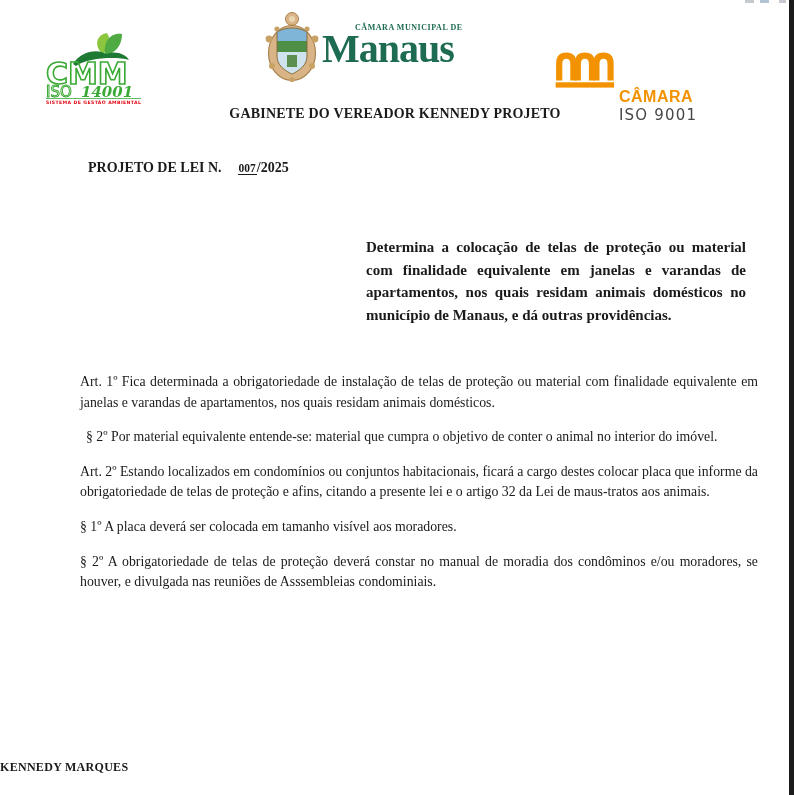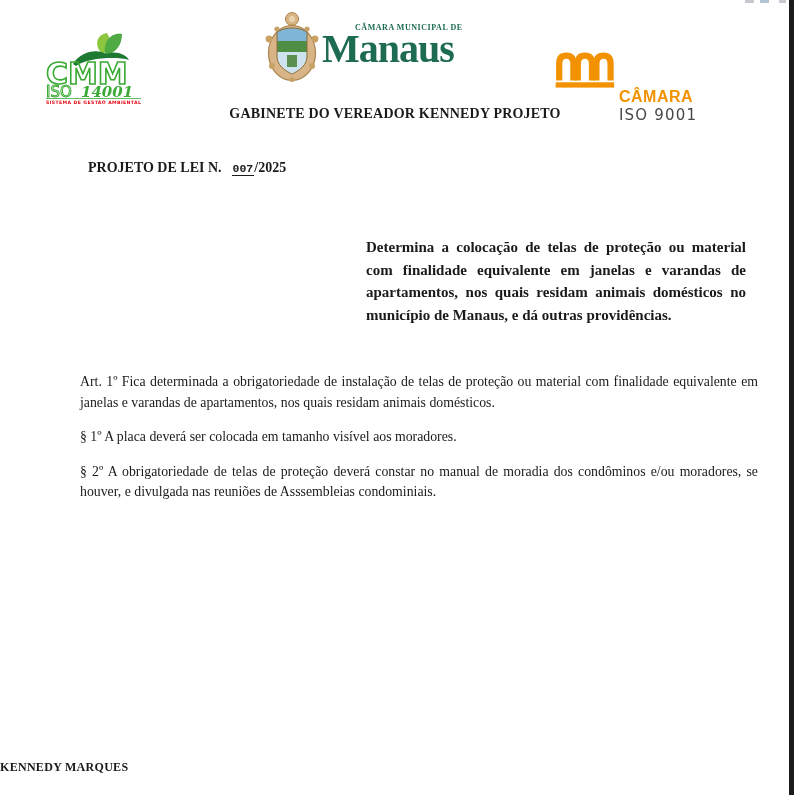--- a/index.html
+++ b/index.html
@@ -22,21 +22,21 @@
   .wordmark-small{font-size:8px;font-weight:bold;color:#1d6b52;letter-spacing:.55px;margin-left:33px;white-space:nowrap;}
   .wordmark-name{font-size:40px;font-weight:bold;color:#1d6b52;line-height:.82;letter-spacing:-1px;margin-top:1px;}
   .logo-iso9001{position:absolute;left:553px;top:49px;display:flex;align-items:flex-start;}
   .logo-iso9001 .txt{margin-left:4px;font-family:"Liberation Sans", sans-serif;margin-top:40px;}
   .camara-9001{color:#f39200;font-weight:bold;font-size:16px;letter-spacing:.5px;line-height:1.05;}
   .iso-9001{color:#474746;font-size:15px;letter-spacing:1.2px;line-height:1.1;margin-top:1px;font-family:"DejaVu Sans", sans-serif;text-align:right;}
 
   
   .office-title{position:absolute;top:106px;left:0;width:790px;text-align:center;font-weight:bold;font-size:14px;letter-spacing:.2px;}
   .law-title{position:absolute;top:160px;left:88px;font-weight:bold;font-size:14px;}
-  .law-number{font-family:Liberation Mono, monospace;font-size:11.5px;font-weight:bold;border-bottom:1px solid #1a1a1a;padding:0 1px;margin-left:10px;text-align:right;}
+  .law-number{font-family:Liberation Serif, serif;font-size:11.5px;font-weight:bold;border-bottom:1px solid #1a1a1a;padding:0 1px;margin-left:16px;text-align:right;}
   .summary{position:absolute;top:236px;left:366px;width:380px;font-weight:bold;font-size:15px;line-height:22.5px;text-align:justify;font-family:Liberation Serif, serif;}
   .articles{position:absolute;top:372px;left:80px;width:678px;font-size:13.8px;line-height:20.6px;text-align:justify;}
   .articles p{margin:0 0 14px 0;}
   .articles p.indented{padding-left:6px;}
   .signature{position:absolute;top:760px;left:0;width:790px;text-align:left;font-weight:bold;font-size:12px;letter-spacing:.3px;}
 </style>
 </head>
 <body>
 
 <div>
@@ -104,19 +104,21 @@
   <div class="office-title">GABINETE DO VEREADOR KENNEDY PROJETO</div>
 
   <div class="law-title">
     <span>PROJETO DE LEI N.</span><span class="law-number">007</span><span>/2025</span>
   </div>
 
   <div class="summary">Determina a colocação de telas de proteção ou material com finalidade equivalente em janelas e varandas de apartamentos, nos quais residam animais domésticos no município de Manaus, e dá outras providências.</div>
 
   <div class="articles">
     <p>Art. 1º Fica determinada a obrigatoriedade de instalação de telas de proteção ou material com finalidade equivalente em janelas e varandas de apartamentos, nos quais residam animais domésticos.</p>
+    <p class="indented">§ 2º Por material equivalente entende-se: material que cumpra o objetivo de conter o animal no interior do imóvel.</p>
+    <p>Art. 2º Estando localizados em condomínios ou conjuntos habitacionais, ficará a cargo destes colocar placa que informe da obrigatoriedade de telas de proteção e afins, citando a presente lei e o artigo 32 da Lei de maus-tratos aos animais.</p>
     <p>§ 1º A placa deverá ser colocada em tamanho visível aos moradores.</p>
     <p>§ 2º A obrigatoriedade de telas de proteção deverá constar no manual de moradia dos condôminos e/ou moradores, se houver, e divulgada nas reuniões de Asssembleias condominiais.</p>
   </div>
 
   <div class="signature">KENNEDY MARQUES</div>
 
 </div>
 
 </body></html>

